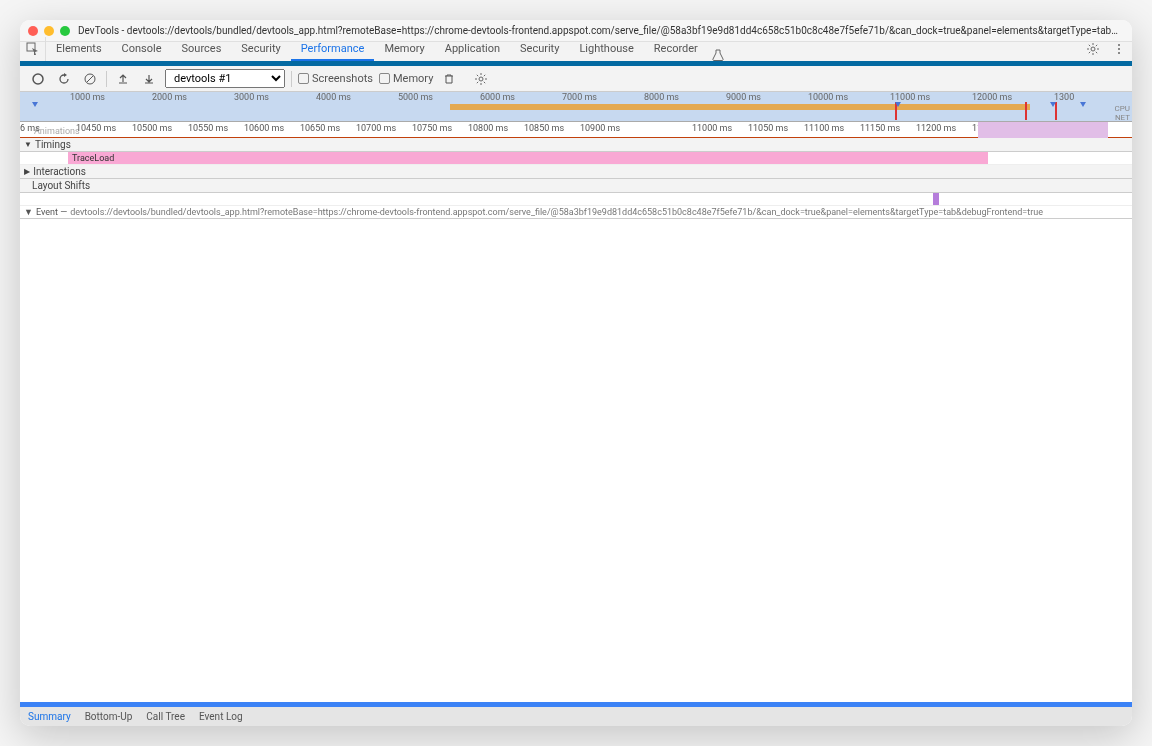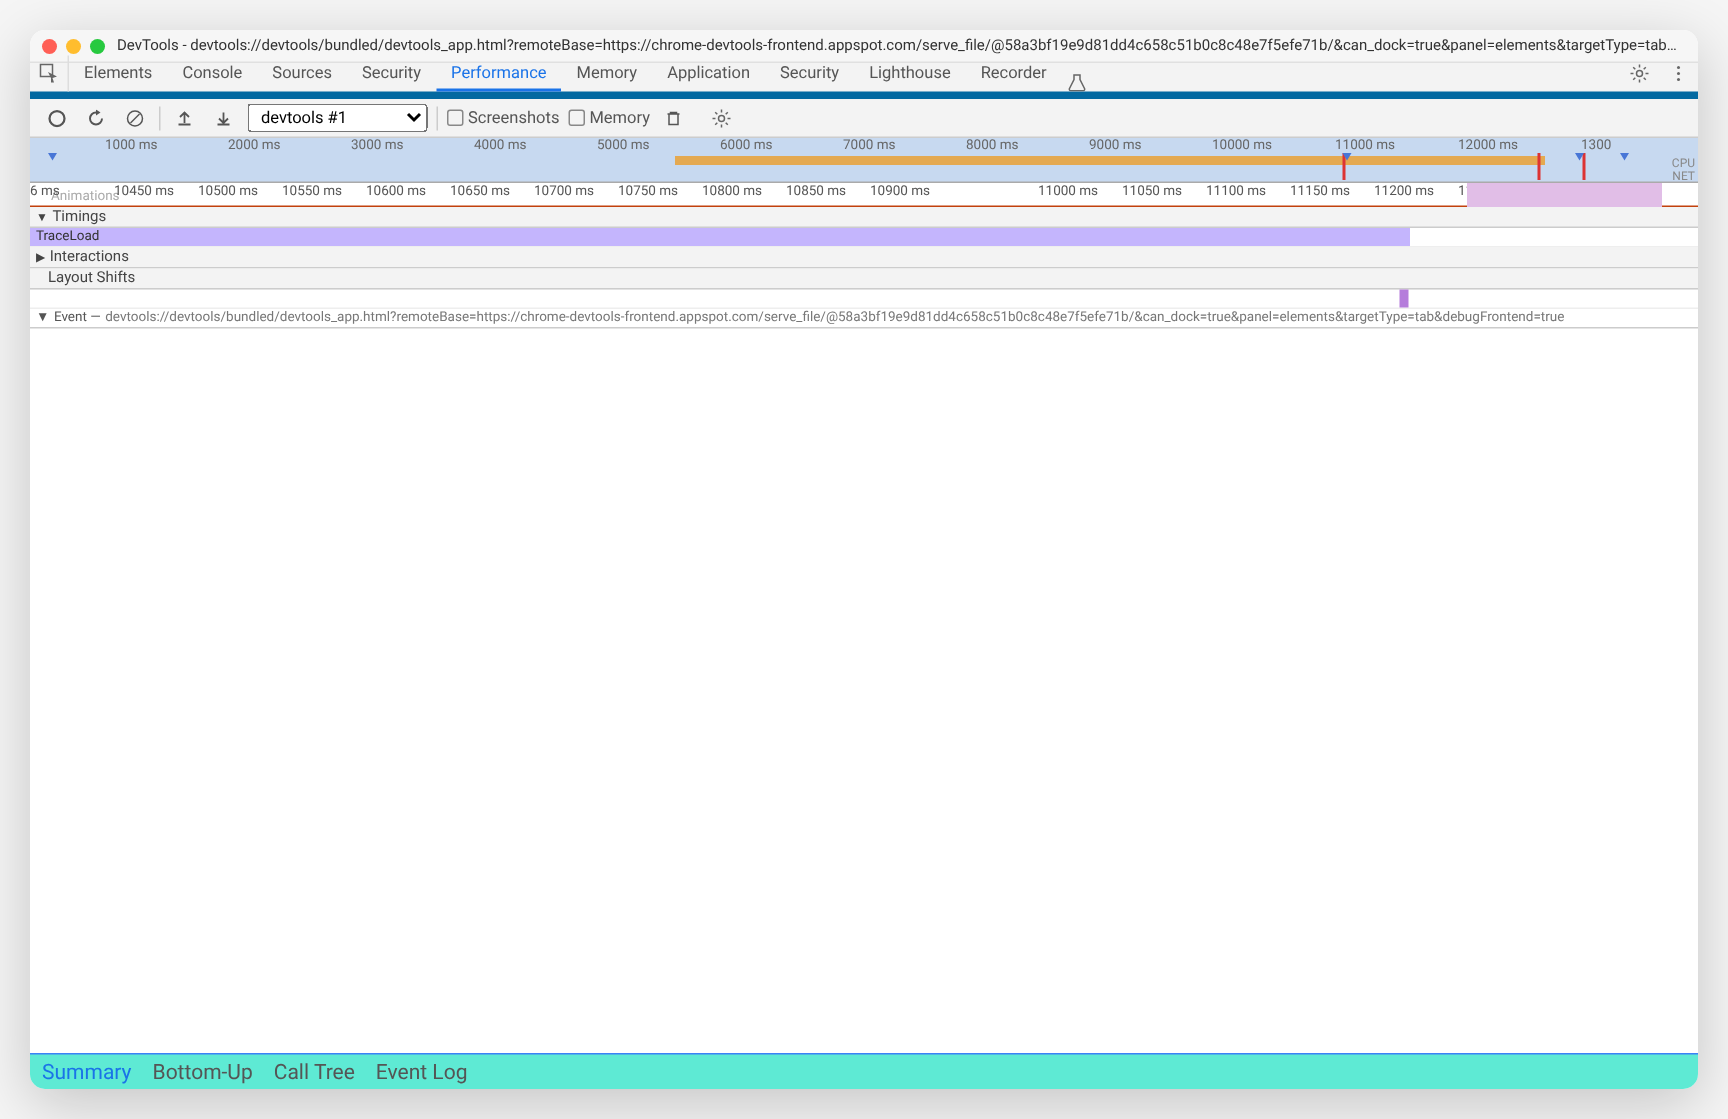--- a/index.html
+++ b/index.html
@@ -28,22 +28,22 @@
 .detail-ruler .tick { position: absolute; top: 1px; }
 .detail-ruler .selected { position: absolute; top: 0; height: 16px; background: #e1bee7; }
 .tracks { flex: 1; overflow: hidden; font-size: 10px; background: #fff; position: relative; }
 .track-header { height: 14px; background: #f3f3f3; border-bottom: 1px solid #ccc; padding-left: 4px; line-height: 14px; color: #444; display: flex; align-items: center; gap: 3px; }
 .track-header .arrow { font-size: 8px; }
 .track-row { height: 13px; border-bottom: 1px solid #eee; position: relative; }
 .track-row .bar { position: absolute; height: 12px; top: 0; overflow: hidden; font-size: 9px; line-height: 12px; padding-left: 2px; white-space: nowrap; }
 .main-label { height: 13px; background: #fff; border-bottom: 1px solid #ccc; font-size: 9px; color: #555; padding-left: 4px; line-height: 13px; white-space: nowrap; overflow: hidden; display: flex; gap: 3px; }
 .flame { flex: 1; position: relative; background: linear-gradient(90deg, #f4f4f4 0%, #fafafa 100%); overflow: hidden; }
 .flame .col-bg { position: absolute; top: 0; bottom: 0; background: #e1c8e8; opacity: 0.3; }
-.c-orange { background: #c4b5fd; }
-.bottom-tabs { height: 24px; border-top: 1px solid #3b82f6; display: flex; align-items: center; font-size: 14px; color: #555; padding-left: 8px; gap: 14px; background: #5eead4; }
+.c-orange { background: #f9a8d4; margin-left: 48px; }
+.bottom-tabs { height: 24px; border-top: 5px solid #3b82f6; display: flex; align-items: center; font-size: 10px; color: #555; padding-left: 8px; gap: 14px; background: #e5e5e5; }
 .bottom-tabs .btab.active { color: #1a73e8; }
 svg { display: block; }
 .checkbox { width: 11px; height: 11px; border: 1px solid #888; border-radius: 2px; }
 </style>
 </head>
 <body>
 
 <div class="window">
 
   <div class="titlebar">

